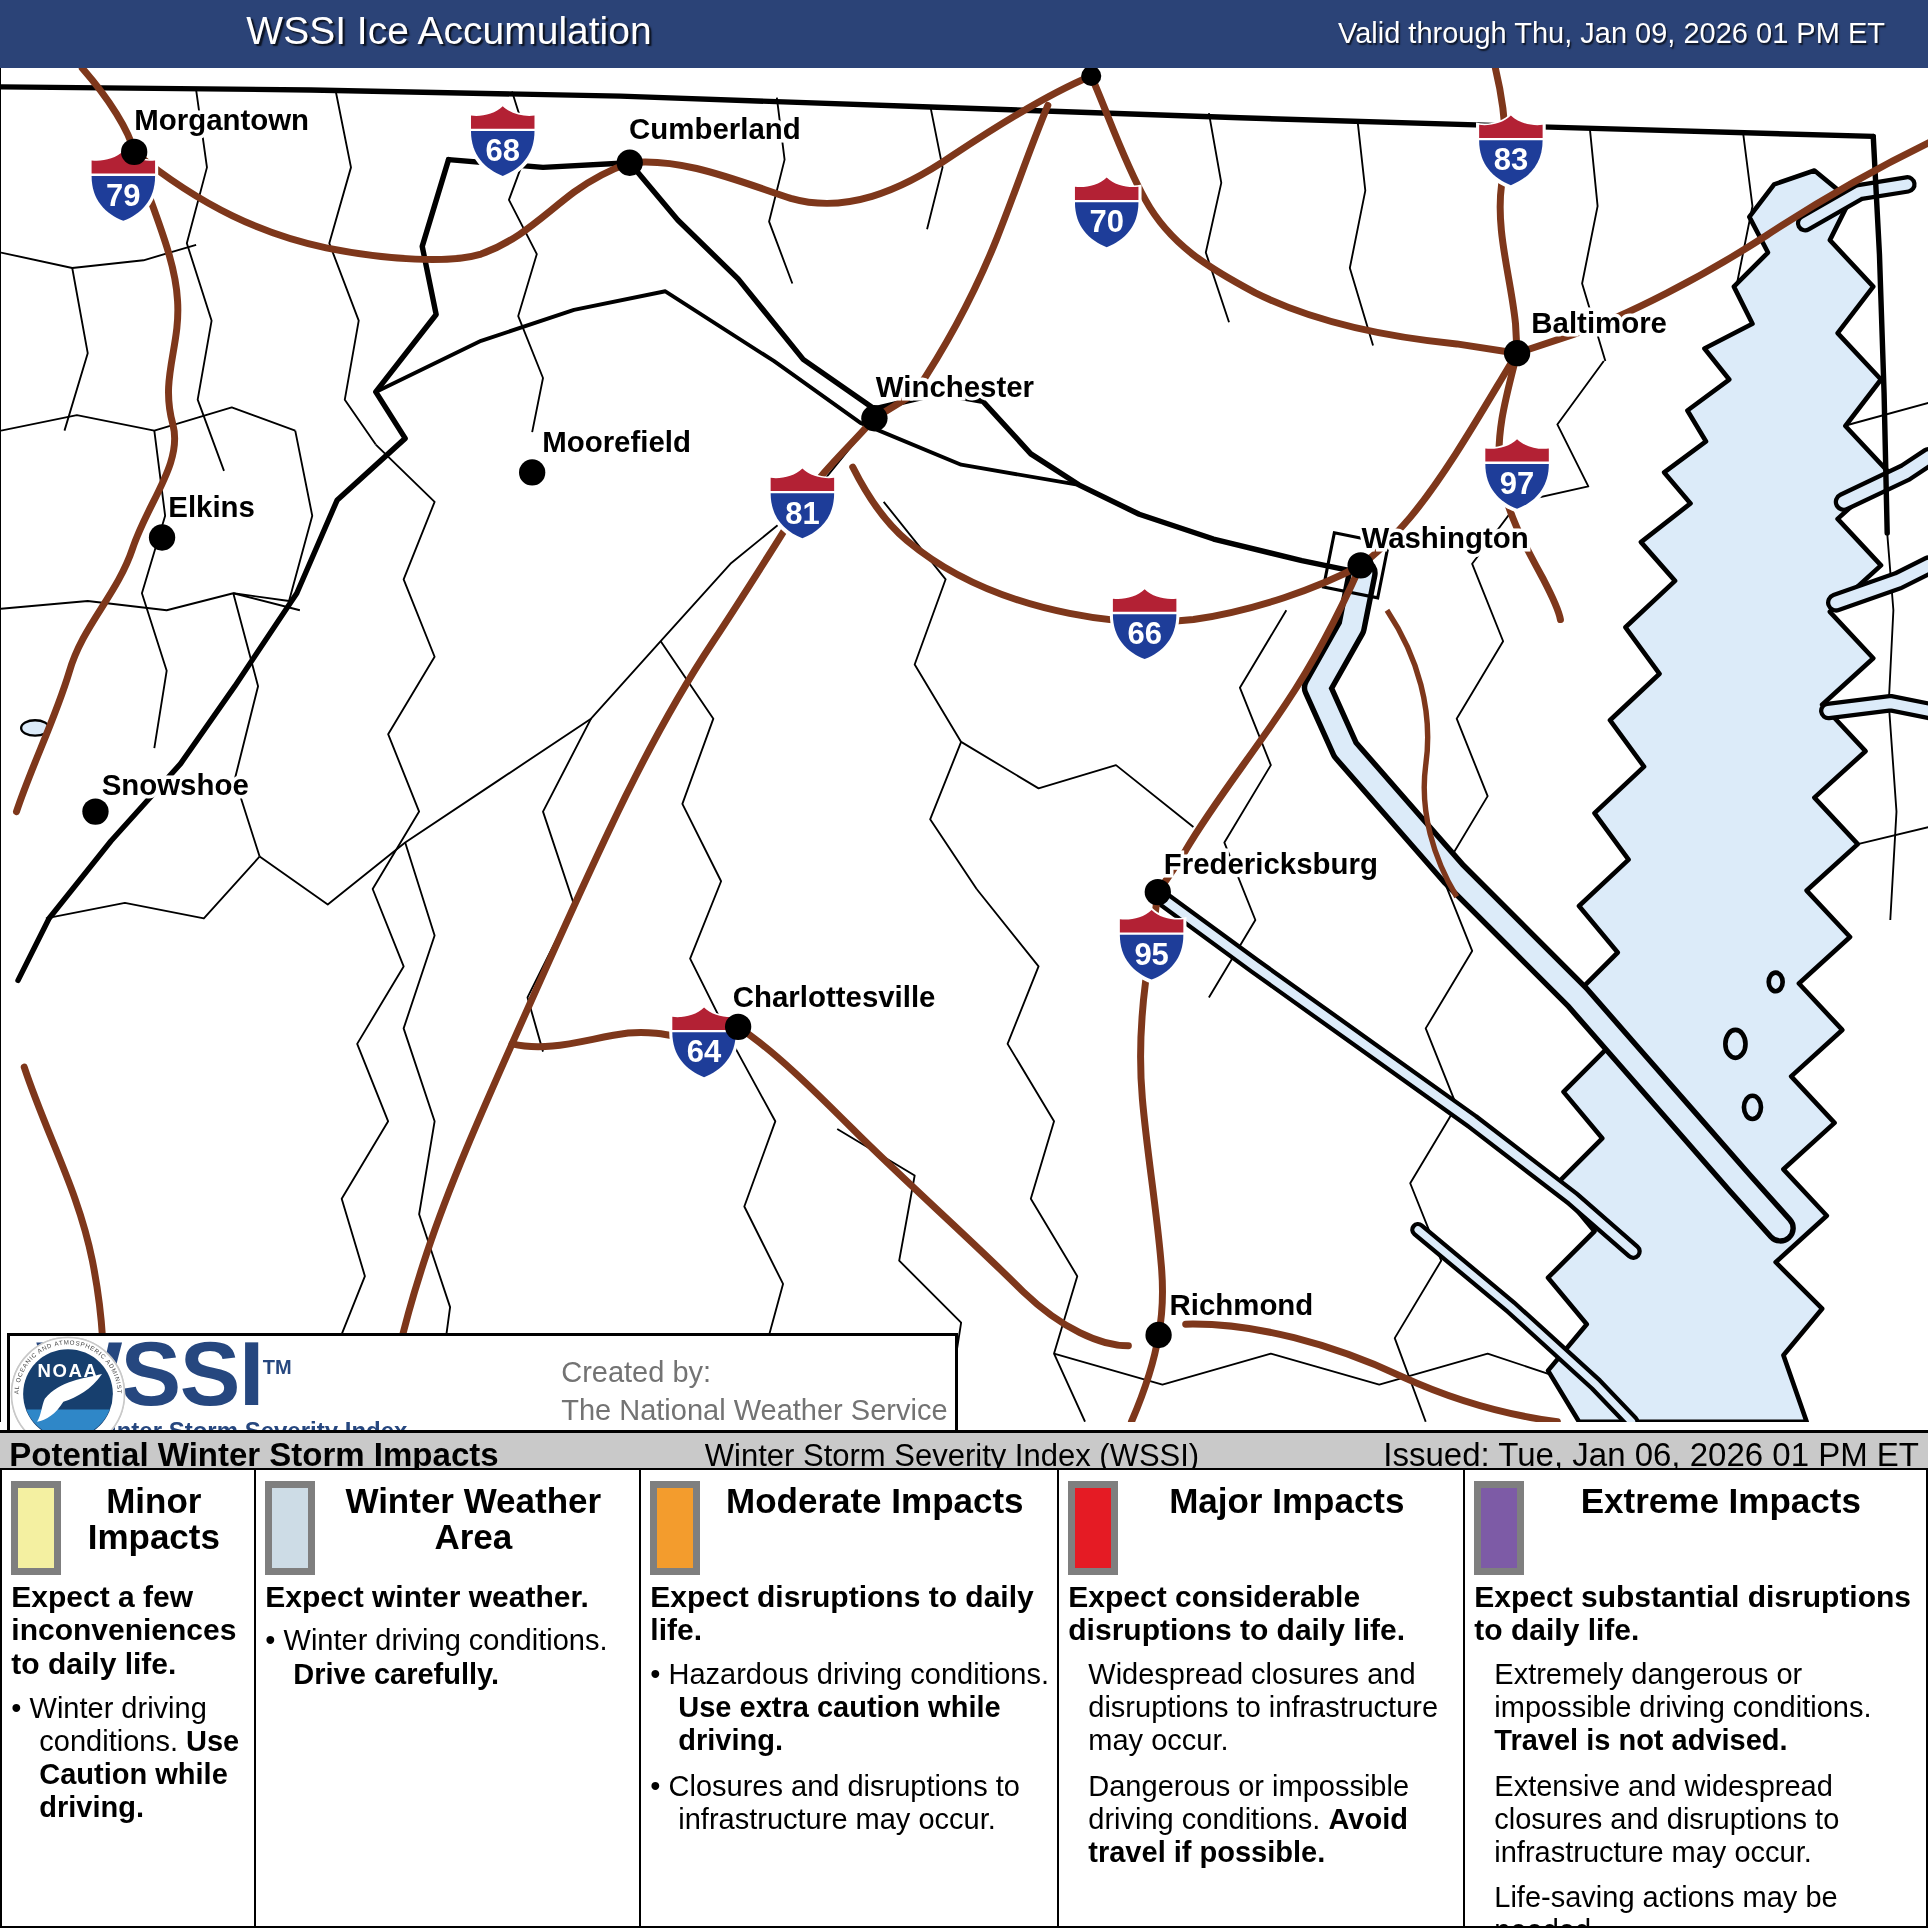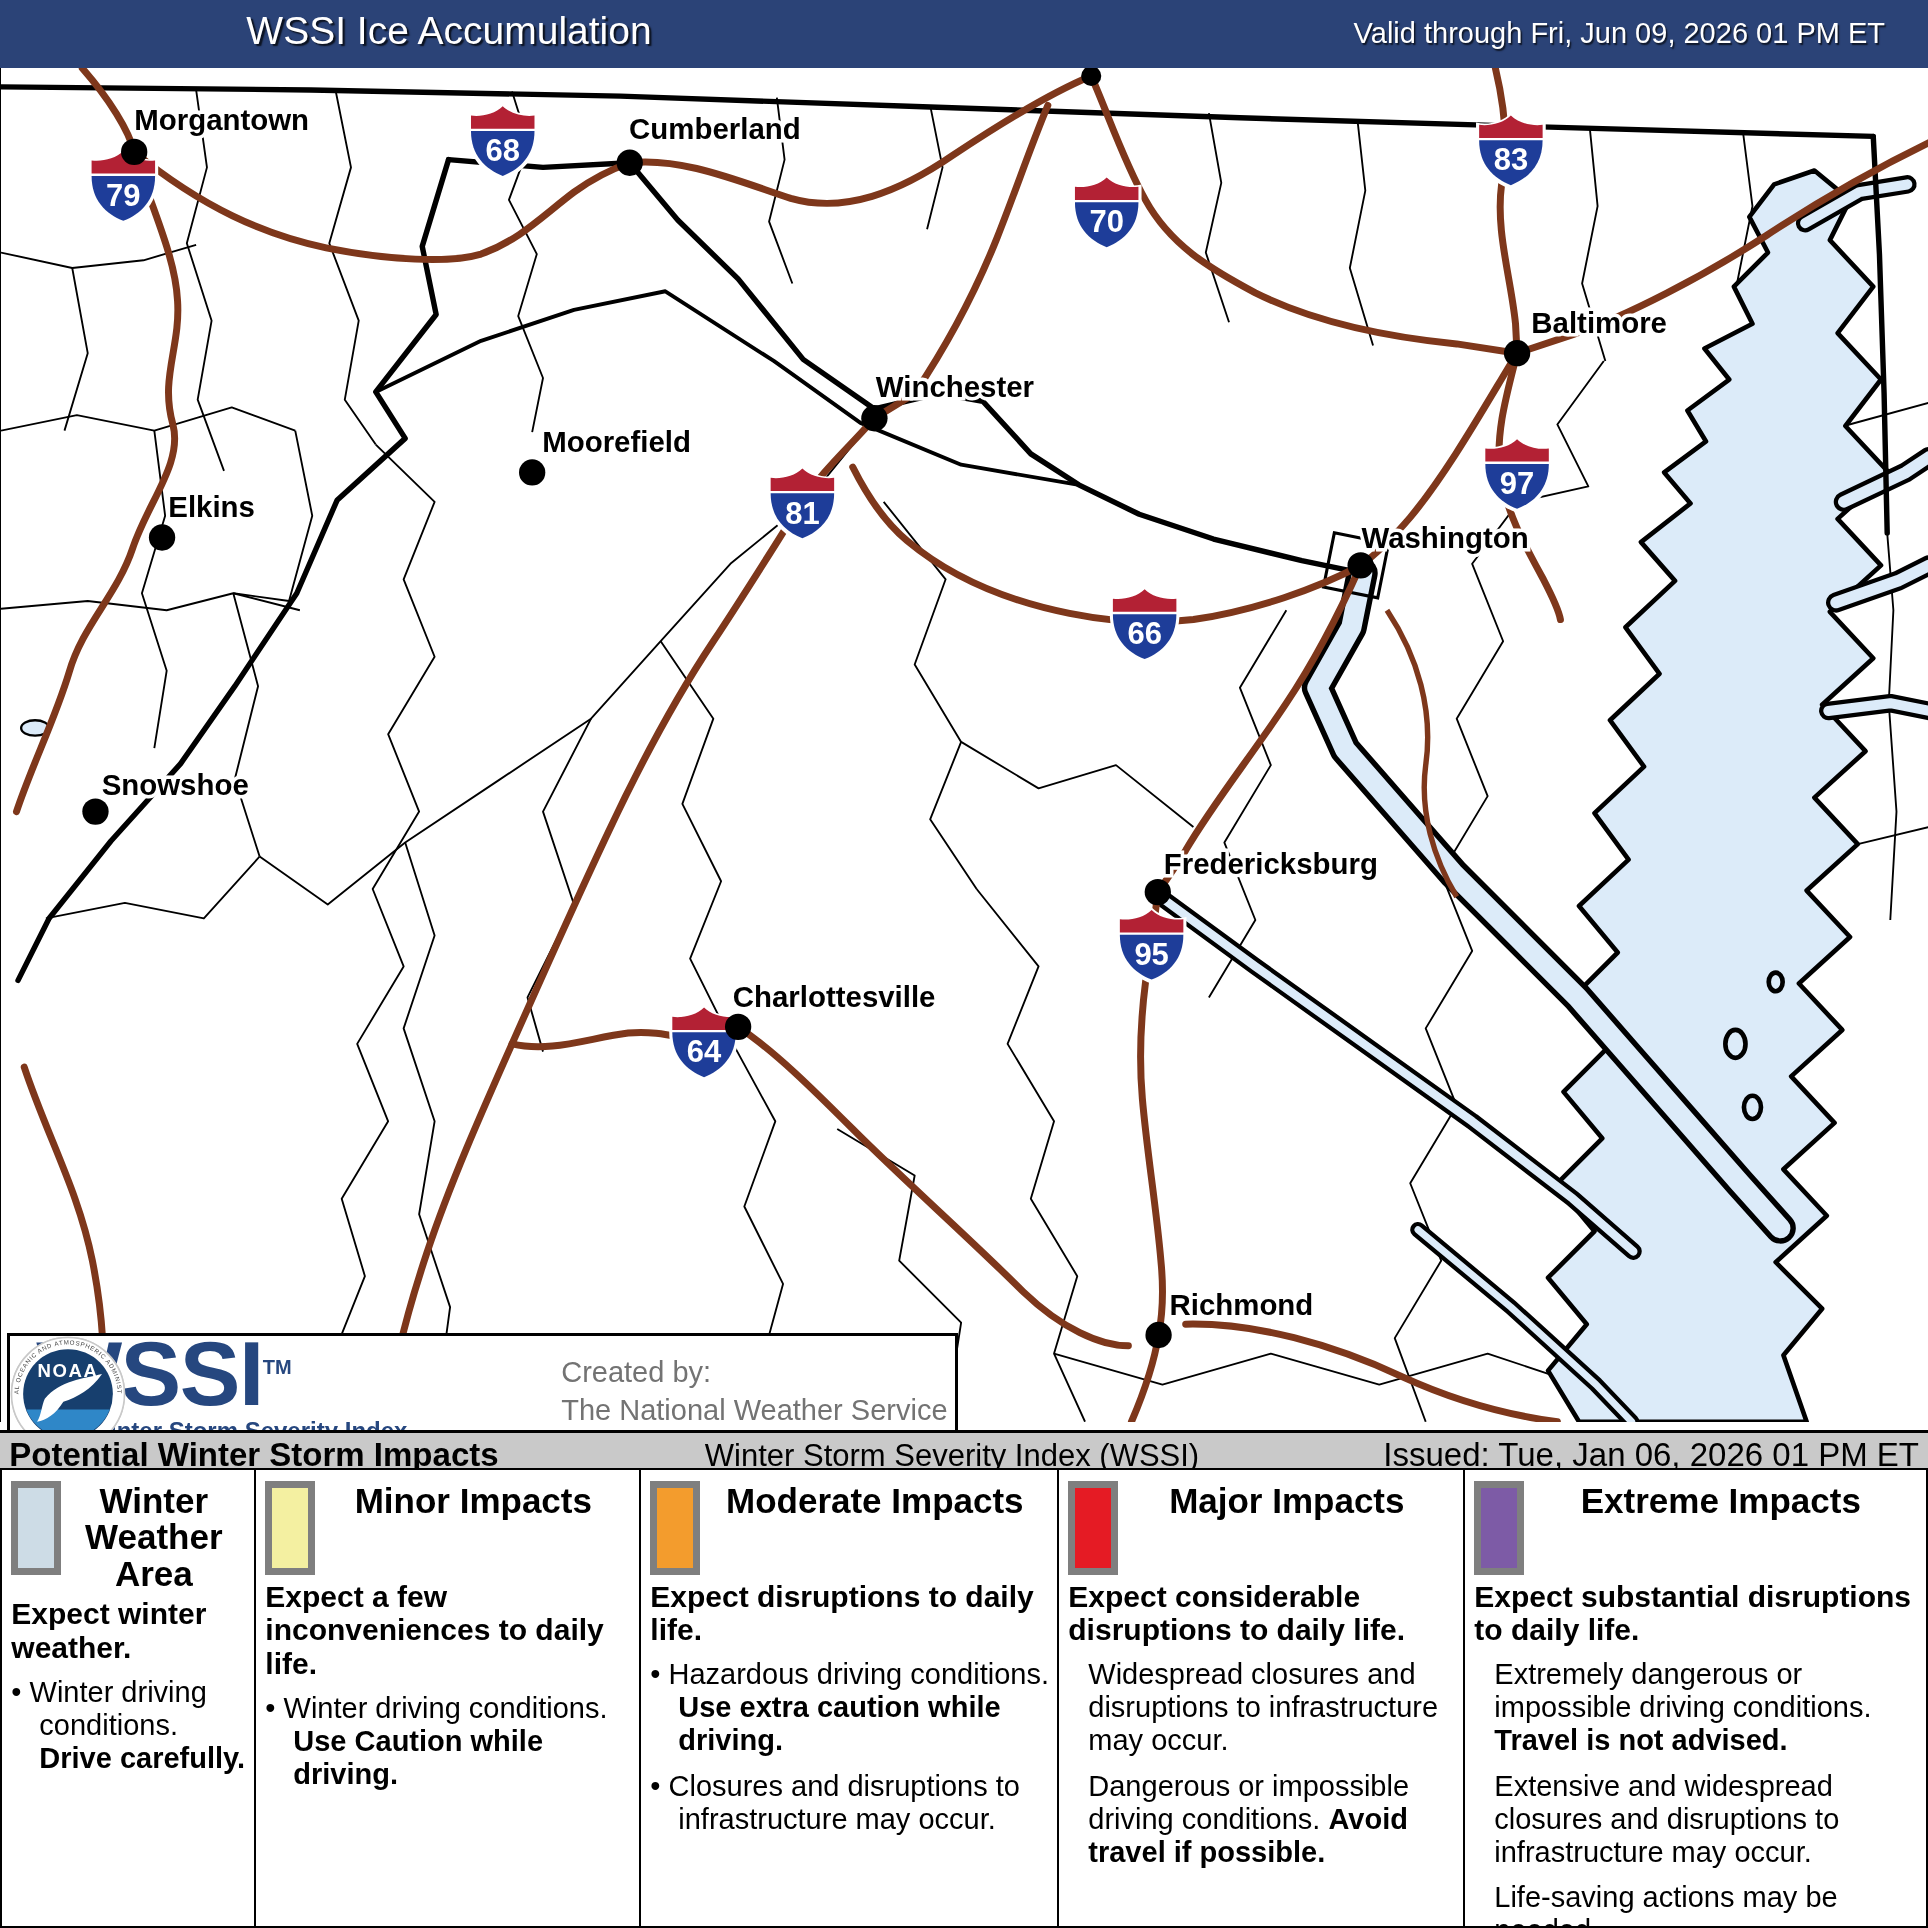--- a/index.html
+++ b/index.html
@@ -70,21 +70,21 @@
   .citem.bullet::before{content:"\2022\00a0";font-size:29px;}
   .citem.plain{padding-left:20px;}
   
   .lcol.first .ctitle{font-size:35px;}
 </style>
 </head>
 <body>
 
 <div class="header" style="background: rgb(43, 67, 119);">
   <div class="title">WSSI Ice Accumulation</div>
-  <div class="valid">Valid through Fri, Jun 09, 2026 01 PM ET</div>
+  <div class="valid">Valid through Thu, Jan 09, 2026 01 PM ET</div>
 </div>
 
 <div class="map">
 <svg width="1928" height="1354" viewBox="0 0 2490 1748">
 
   <g>
     <path class="county" d="M252,28 L266,128 240,226 272,326 254,428 288,520"></path>
     <path class="county" d="M0,238 L92,258 184,248 252,228"></path>
     <path class="county" d="M0,468 L98,448 198,468 298,438 380,468"></path>
     <path class="county" d="M92,258 L112,368 82,468"></path>
@@ -315,35 +315,35 @@
   </div>
 </div>
 
 <div class="statusbar">
   <div class="l">Potential Winter Storm Impacts</div>
   <div class="c">Winter Storm Severity Index (WSSI)</div>
   <div class="r">Issued: Tue, Jan 06, 2026 01 PM ET</div>
 </div>
 
 <div class="legend" id="legend-row">
+    <div class="lcol">
+      <div class="chiprow">
+        <span class="chip" style="background: rgb(244, 240, 161);"></span>
+        <span class="ctitle">Minor Impacts</span>
+      </div>
+      <div class="cheading">Expect a few inconveniences to daily life.</div>
+      <div class="citem bullet"><span>Winter driving conditions. </span><span class="b">Use Caution while driving.</span></div>
+    </div>
     <div class="lcol first">
       <div class="chiprow">
         <span class="chip" style="background: rgb(205, 220, 230);"></span>
         <span class="ctitle">Winter Weather Area</span>
       </div>
       <div class="cheading">Expect winter weather.</div>
       <div class="citem bullet"><span>Winter driving conditions. </span><span class="b">Drive carefully.</span></div>
-    </div>
-    <div class="lcol">
-      <div class="chiprow">
-        <span class="chip" style="background: rgb(244, 240, 161);"></span>
-        <span class="ctitle">Minor Impacts</span>
-      </div>
-      <div class="cheading">Expect a few inconveniences to daily life.</div>
-      <div class="citem bullet"><span>Winter driving conditions. </span><span class="b">Use Caution while driving.</span></div>
     </div>
     <div class="lcol">
       <div class="chiprow">
         <span class="chip" style="background: rgb(243, 156, 45);"></span>
         <span class="ctitle">Moderate Impacts</span>
       </div>
       <div class="cheading">Expect disruptions to daily life.</div>
       <div class="citem bullet"><span>Hazardous driving conditions. </span><span class="b">Use extra caution while driving.</span></div>
       <div class="citem bullet"><span>Closures and disruptions to infrastructure may occur.</span></div>
     </div>

